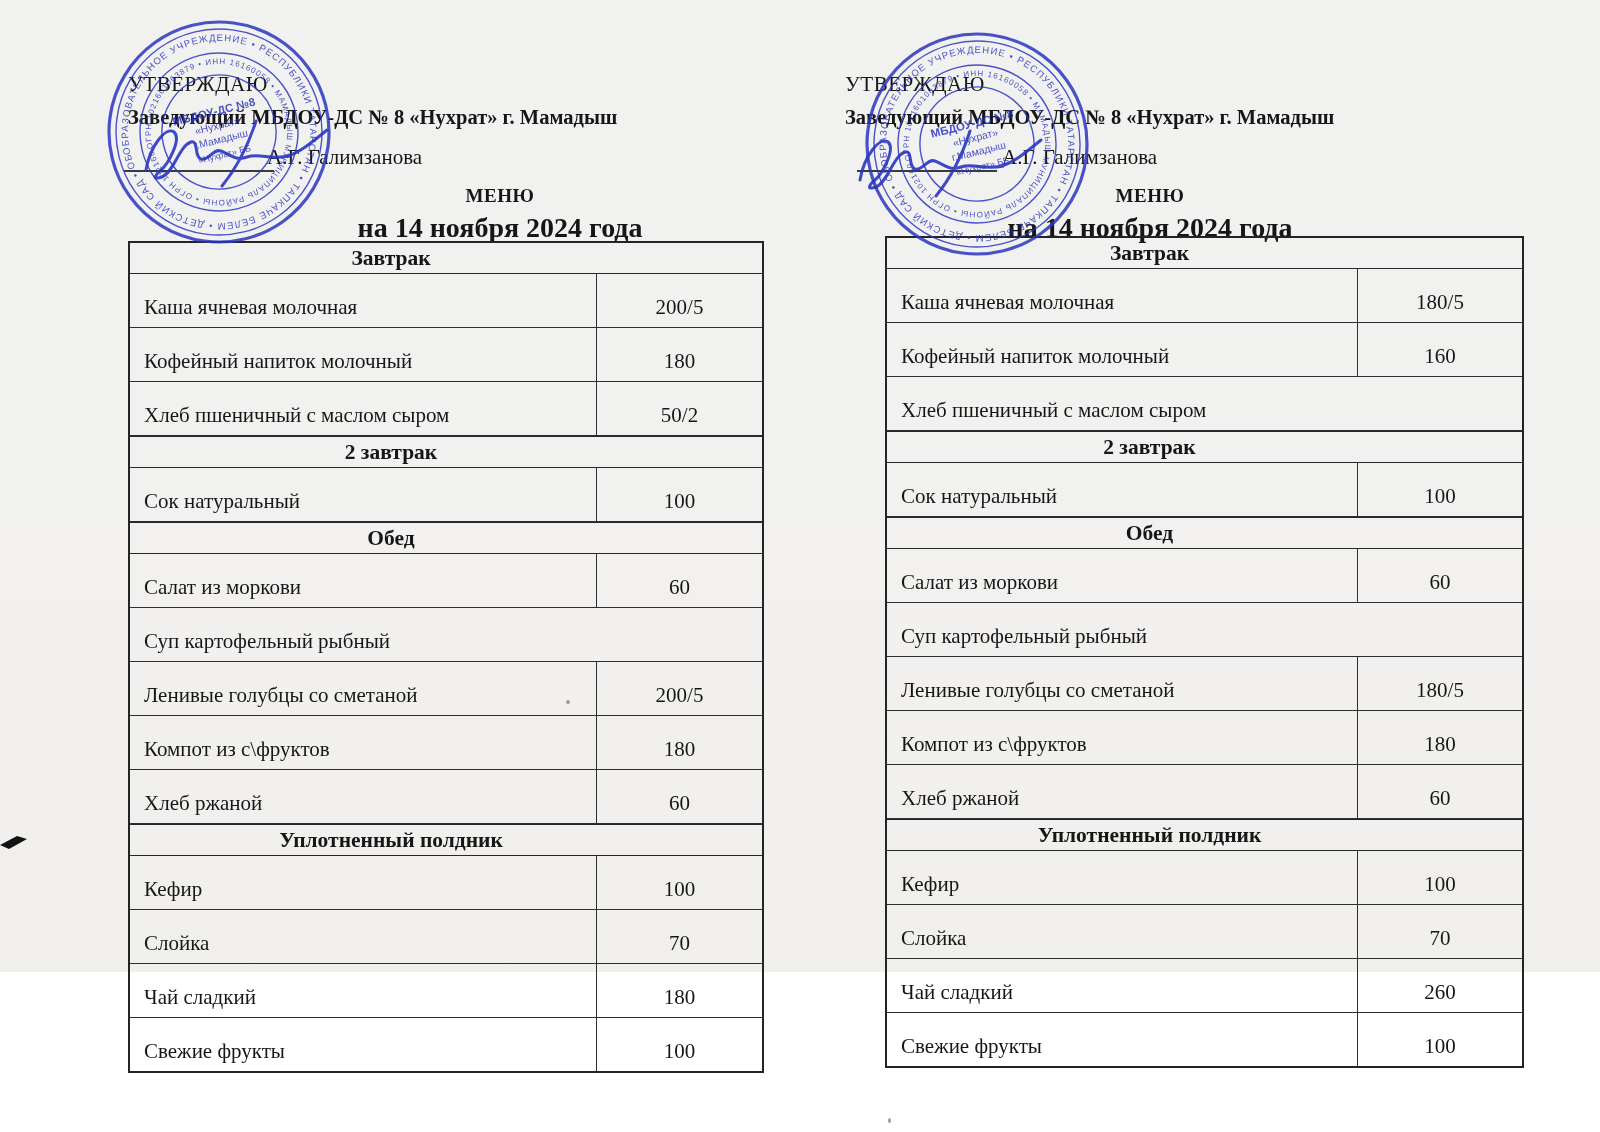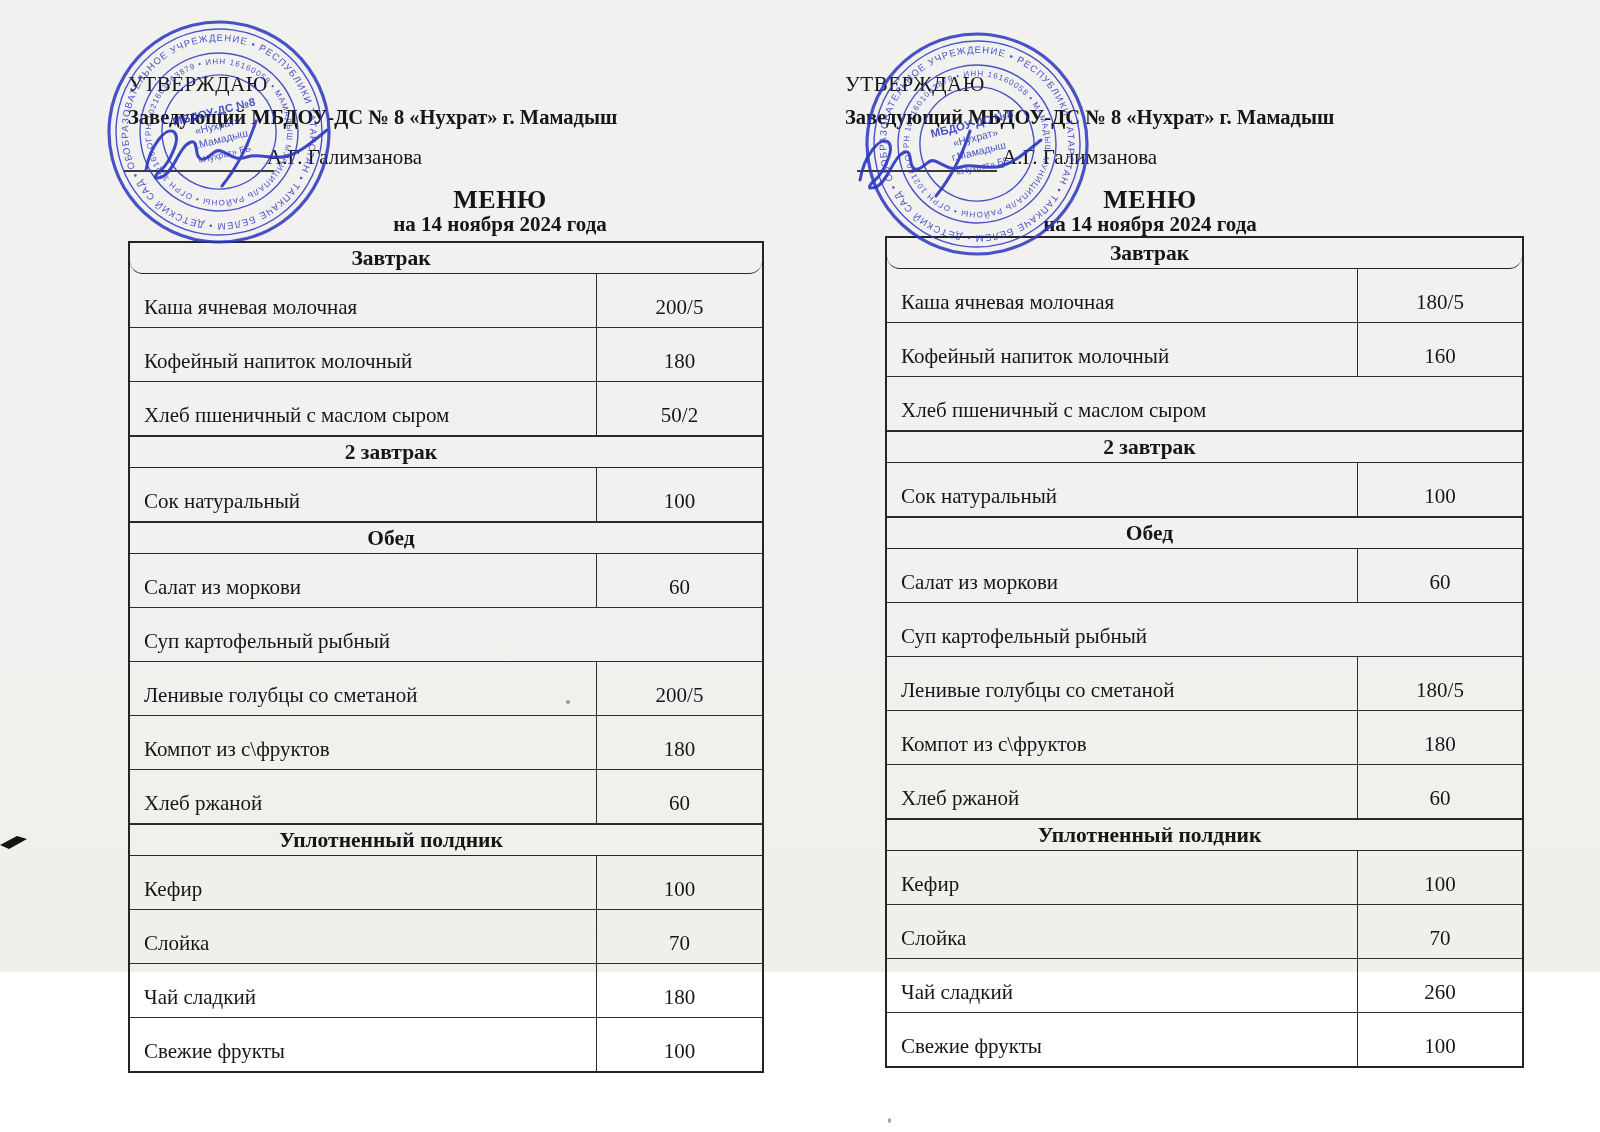--- a/index.html
+++ b/index.html
@@ -13,30 +13,30 @@
   .block-left {left:128px;width:632px;
      --hdrx:0px; --namex:139px; --linex:-4px; --linew:150px; --titlex:372px; --tabletop:241px; --colw:165px;}
   .block-right{left:885px;width:635px;
      --hdrx:-40px; --namex:117px; --linex:-28px; --linew:140px; --titlex:265px; --tabletop:236px; --colw:164px;}
 
   .approve{position:absolute;top:72px;left:var(--hdrx);font-size:21px;letter-spacing:.5px;white-space:nowrap;}
   .head-line{position:absolute;top:106px;left:var(--hdrx);font-size:20.5px;font-weight:bold;white-space:nowrap;}
   .sig-line{position:absolute;top:170px;left:var(--linex);width:var(--linew);height:2px;background:#3a3a3a;}
   .signer{position:absolute;top:145px;left:var(--namex);font-size:21px;white-space:nowrap;}
   .menu-title{position:absolute;top:185px;left:var(--titlex);transform:translateX(-50%);
-              font-size:26px;font-weight:bold;letter-spacing:.5px;}
+              font-size:19px;font-weight:bold;letter-spacing:.5px;}
   .menu-date{position:absolute;top:212px;left:var(--titlex);transform:translateX(-50%);
-             font-size:21px;font-weight:bold;white-space:nowrap;}
+             font-size:28px;font-weight:bold;white-space:nowrap;}
 
   
   .menu-table{position:absolute;top:var(--tabletop);left:0;width:100%;
               border:2px solid #242424;background:transparent;}
   .sec-row{height:30px;border-top:1.8px solid #272727;border-bottom:1.8px solid #272727;
            display:flex;align-items:center;}
-  .sec-row:first-child{border-top:none;border-radius:13px;}
+  .sec-row:first-child{border-top:none;}
   .sec-text{width:calc(100% - 110px);text-align:center;font-weight:bold;font-size:21.5px;}
   .dish-row{height:53px;display:flex;border-bottom:1.4px solid #2e2e2e;gap:32px;}
   .dish-row:last-child{border-bottom:none;}
   .dish-name{flex:1;display:flex;align-items:flex-end;padding:0 4px 7px 14px;font-size:21px;}
   .dish-portion{width:var(--colw);border-left:1.6px solid #2e2e2e;display:flex;
                 align-items:flex-end;justify-content:center;padding-bottom:7px;font-size:21px;}
 
   
   .stamp-host{position:absolute;width:232px;height:232px;pointer-events:none;}
   #stamp-left {left:103px;top:16px;}

